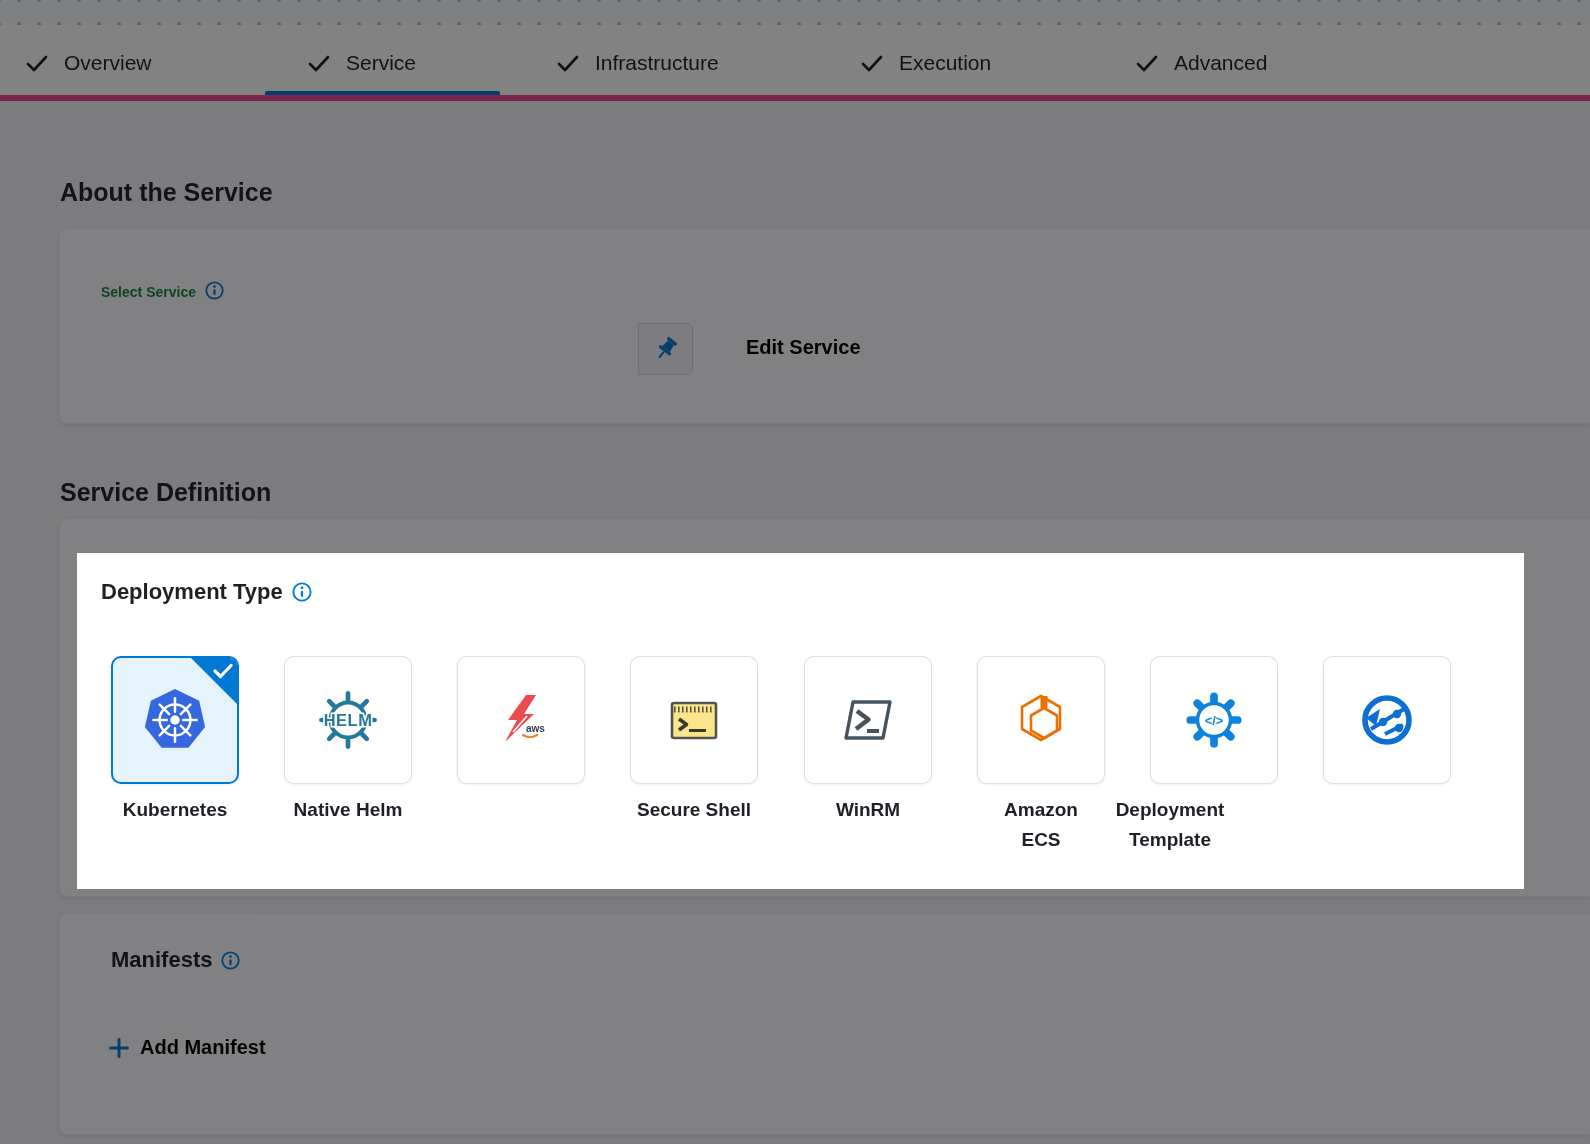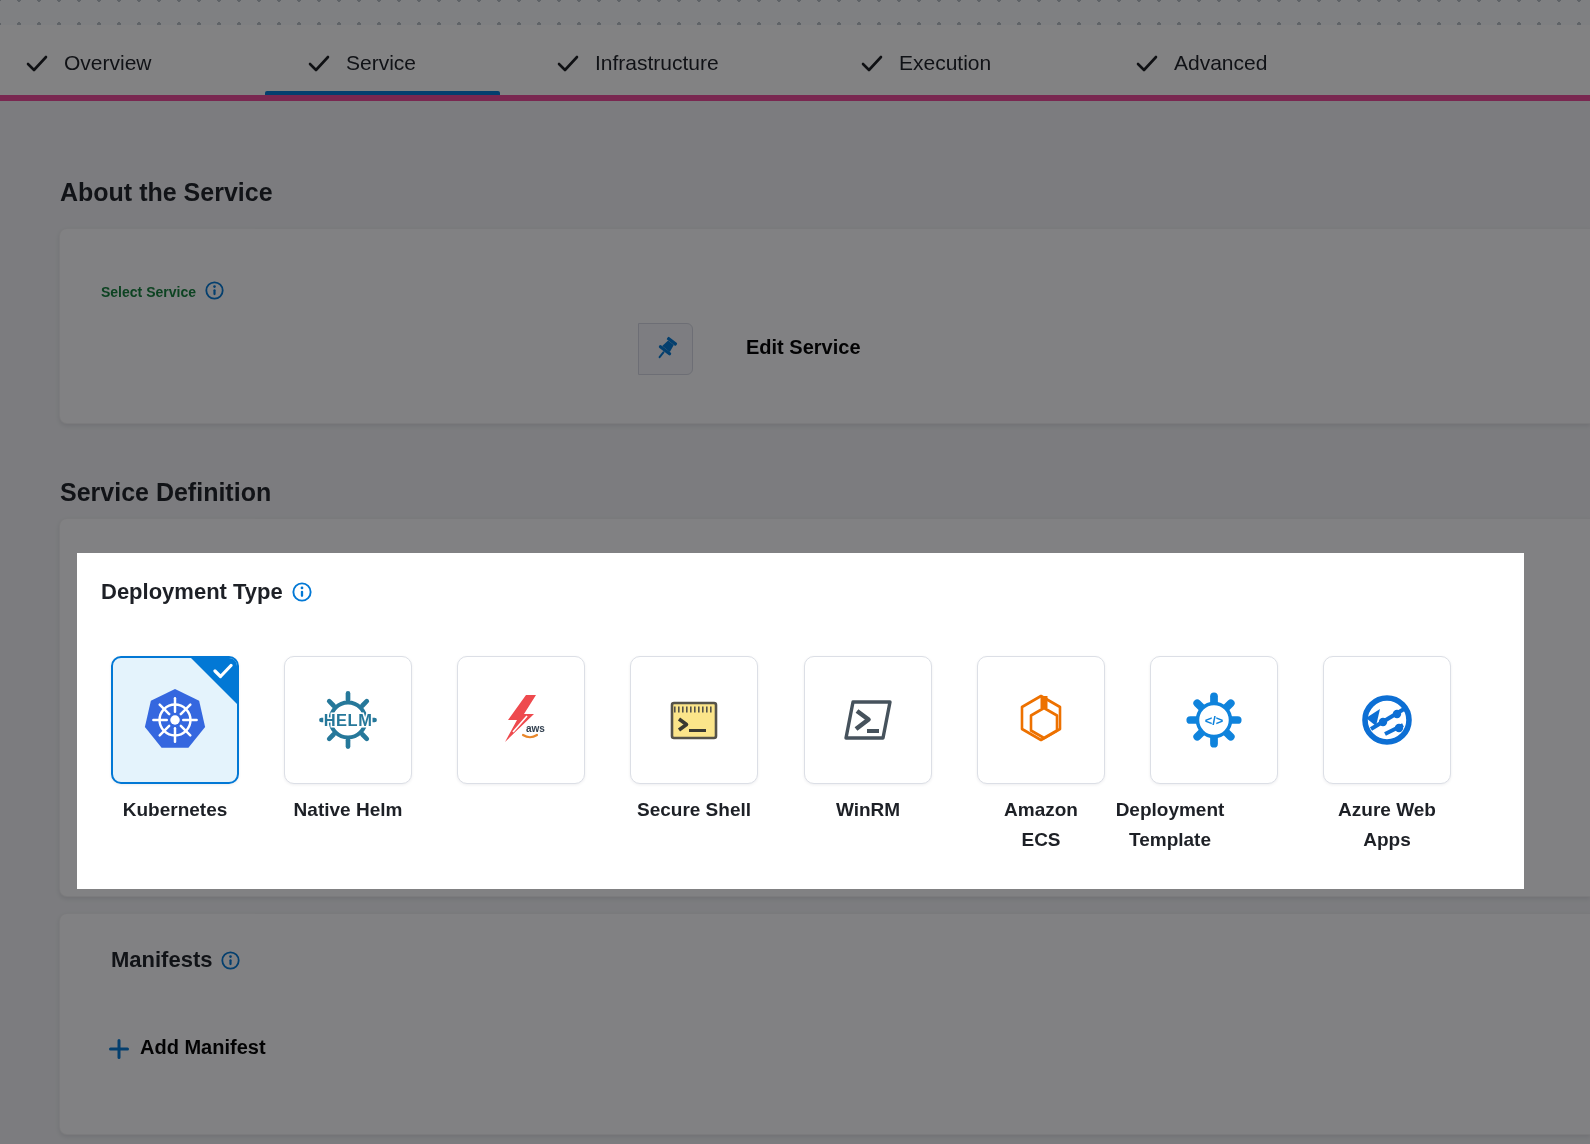--- a/index.html
+++ b/index.html
@@ -75,21 +75,21 @@
   }
   .tile .corner-check svg { position:absolute; top:5px; right:4px; }
   .tile-label {
     position:absolute; top:242px; width:170px;
     text-align:center; font-size:19px; font-weight:600; color:#1d2026;
     line-height:30px; white-space:pre-line; cursor:pointer;
   }
   
   .manifests-heading { position:absolute; left:51px; top:33px; font-size:22px; font-weight:700; color:#1d2026; }
   .add-manifest {
-    position:absolute; left:49px; top:122px; display:flex; align-items:flex-end; gap:11px; cursor:pointer;
+    position:absolute; left:49px; top:122px; display:flex; align-items:center; gap:11px; cursor:pointer;
   }
   
   .overlay {
     position:absolute; inset:0; z-index:50;
     background:rgba(5,6,8,0.50); pointer-events:none;
   }
 </style>
 </head>
 <body>
 
@@ -290,15 +290,13 @@
   </div>
 
   <div class="tile-label" style="left:13px">Kubernetes</div>
   <div class="tile-label" style="left:186px">Native Helm</div>
   <div class="tile-label" style="left:532px">Secure Shell</div>
   <div class="tile-label" style="left:706px">WinRM</div>
   <div class="tile-label" style="left:879px">Amazon
 ECS</div>
   <div class="tile-label" style="left:1008px">Deployment
 Template</div>
-  <div class="tile-label" style="left:1225px">Azure Web
-Apps</div>
 </div>
 
 </body></html>

